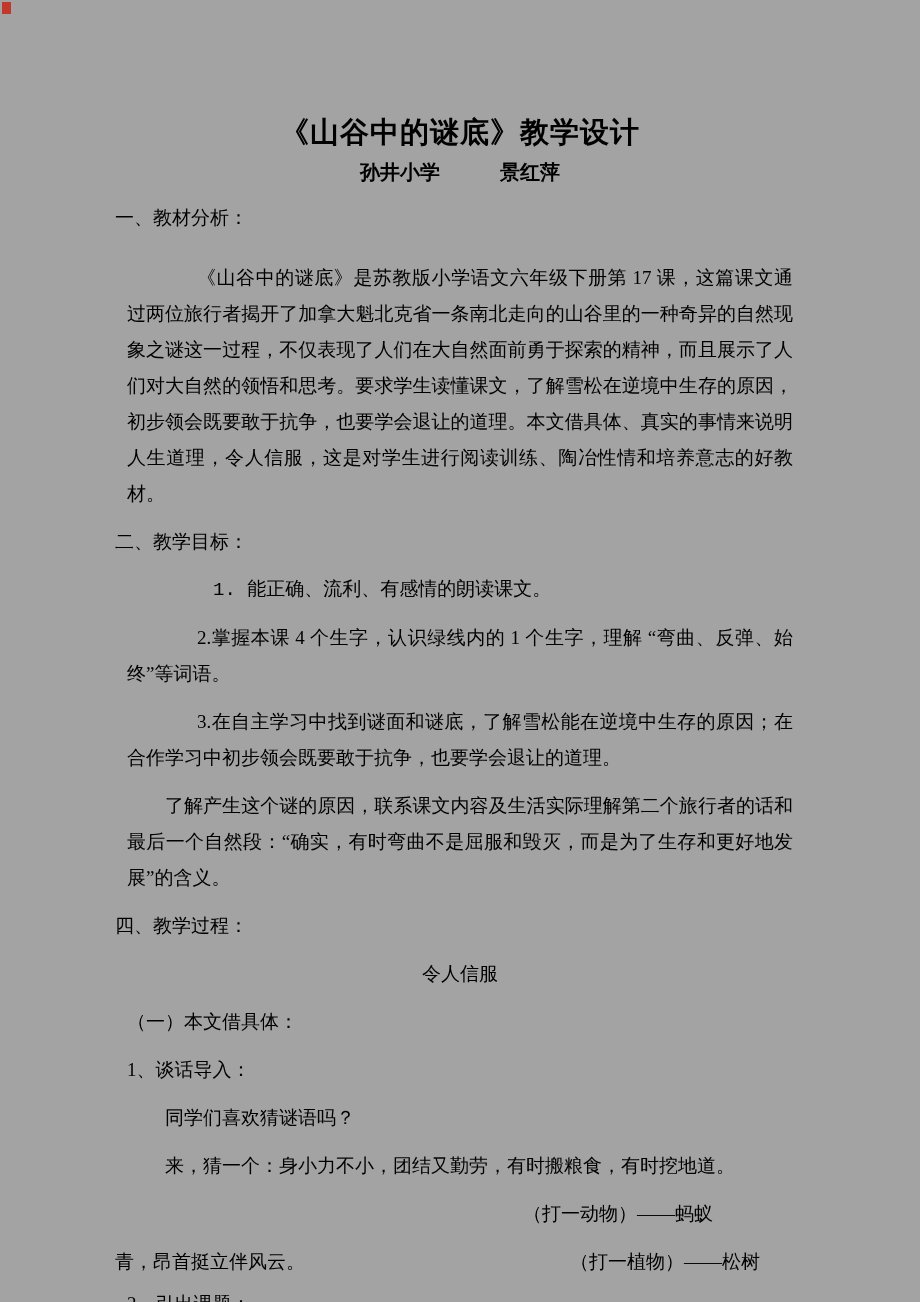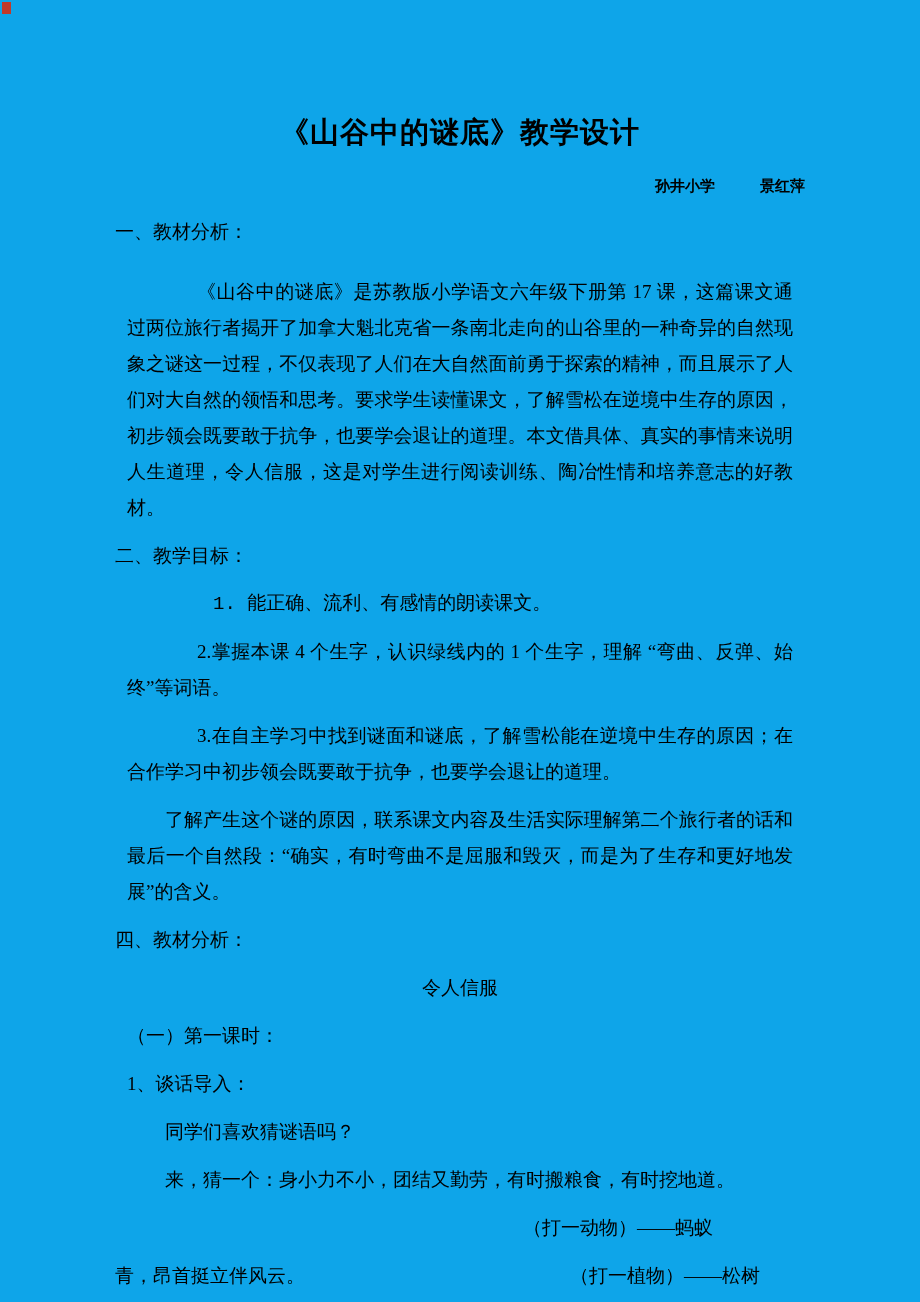--- a/index.html
+++ b/index.html
@@ -10,44 +10,44 @@
     color: #000000;
     font-family: "Liberation Serif", "DejaVu Serif", serif;
   }
   .page {
     position: relative;
     box-sizing: border-box;
     width: 920px;
     height: 1302px;
     padding: 112px 115px 40px 115px;
     overflow: hidden;
-    background: #0ea5e9;
+    background: #a3a3a3;
   }
   .corner-mark {
     position: absolute;
     left: 2px;
     top: 2px;
     width: 9px;
     height: 12px;
     background: #c0392b;
   }
   .title {
     font-size: 29px;
     font-weight: bold;
     text-align: center;
     margin: 0 0 0 0;
     line-height: 40px;
     letter-spacing: 1px;
   }
   .byline {
-    font-size: 15px;
+    font-size: 20px;
     font-weight: bold;
-    text-align: right;
+    text-align: center;
     line-height: 36px;
-    margin-top: 16px;
+    margin-top: 2px;
   }
   .heading {
     font-size: 19px;
     font-weight: normal;
     line-height: 36px;
     margin: 0;
   }
   .h1m { margin-top: 10px; }
   .h2m { margin-top: 8px; }
   .h3m { margin-top: 6px; }
@@ -93,25 +93,25 @@
 
   <div class="heading h2m">二、教学目标：</div>
 
   <p class="body indent-item1">1. 能正确、流利、有感情的朗读课文。</p>
   <p class="body justify indent-35">2.掌握本课 4 个生字，认识绿线内的 1 个生字，理解 “弯曲、反弹、始终”等词语。</p>
   <p class="body justify indent-35">3.在自主学习中找到谜面和谜底，了解雪松能在逆境中生存的原因；在合作学习中初步领会既要敢于抗争，也要学会退让的道理。</p>
 
 
   <p class="body justify indent-2">了解产生这个谜的原因，联系课文内容及生活实际理解第二个旅行者的话和最后一个自然段：“确实，有时弯曲不是屈服和毁灭，而是为了生存和更好地发展”的含义。</p>
 
-  <div class="heading h4m">四、教材分析：</div>
+  <div class="heading h4m">四、教学过程：</div>
 
   <div class="body center">令人信服</div>
 
-  <p class="body">（一）第一课时：</p>
+  <p class="body">（一）本文借具体：</p>
 
   <p class="body">1、谈话导入：</p>
 
   <p class="body indent-2">同学们喜欢猜谜语吗？</p>
 
   <p class="body indent-2">来，猜一个：身小力不小，团结又勤劳，有时搬粮食，有时挖地道。</p>
 
   <p class="body answer-right">（打一动物）——蚂蚁</p>
 
 

